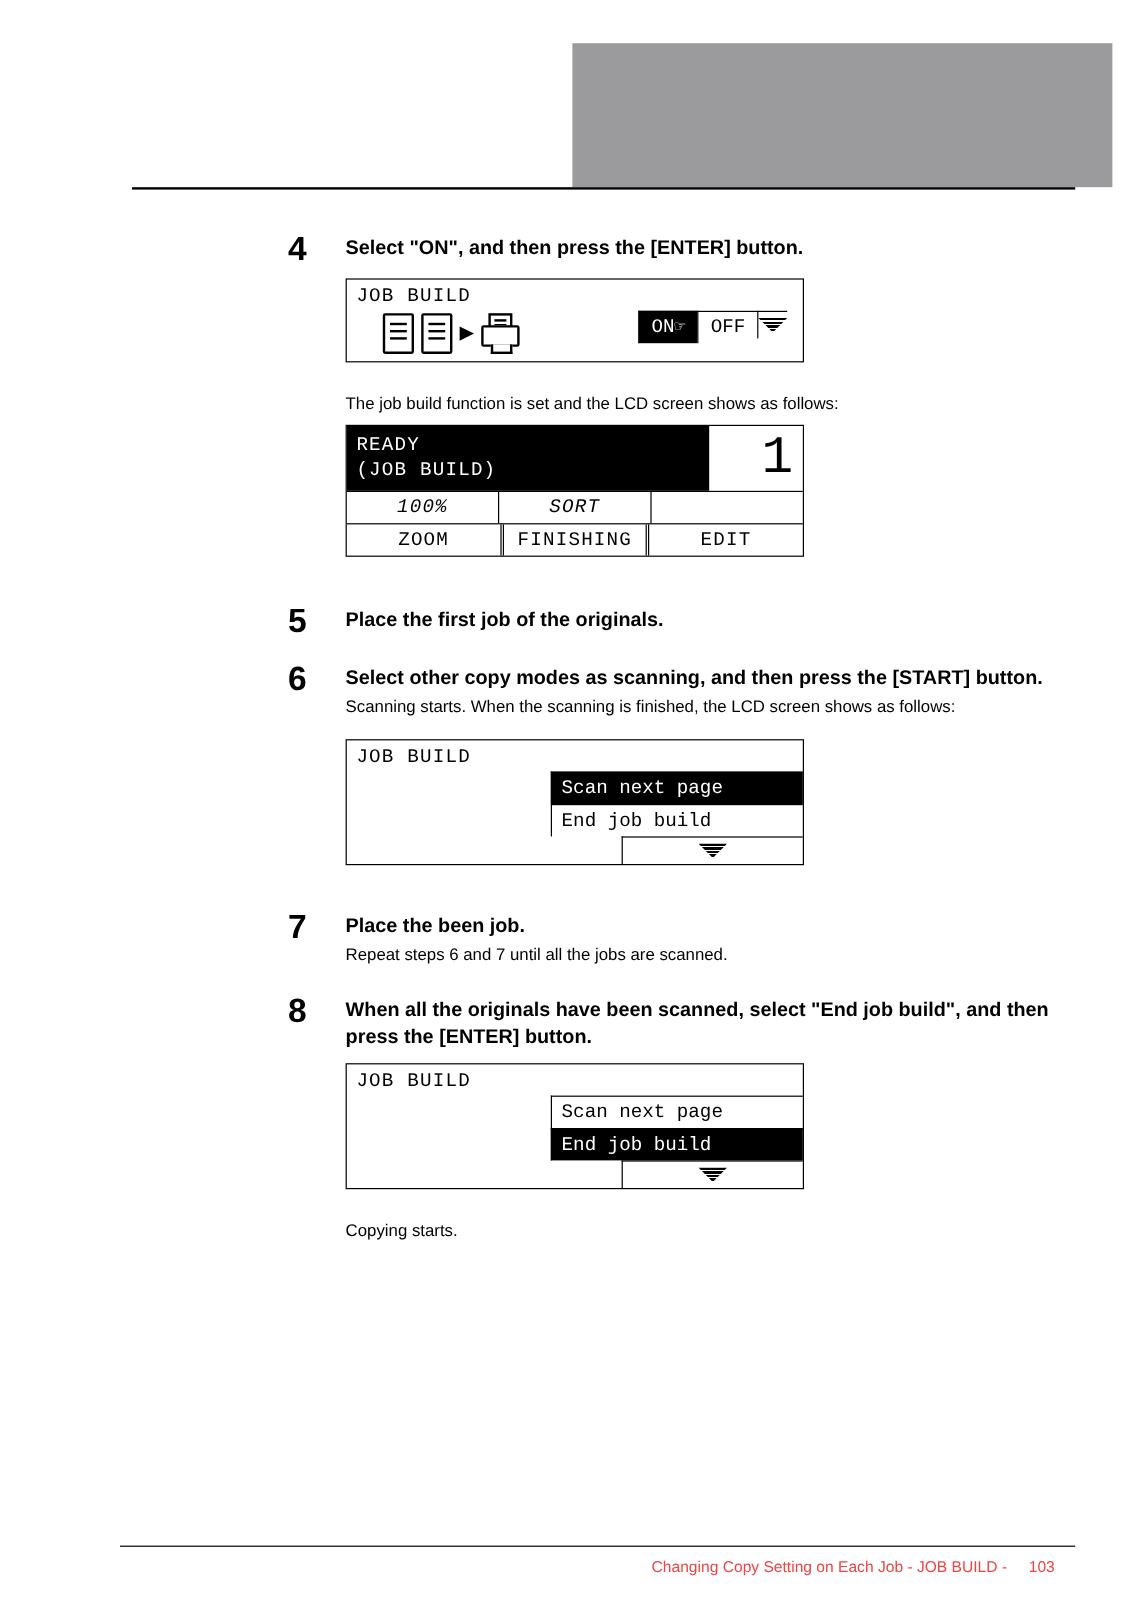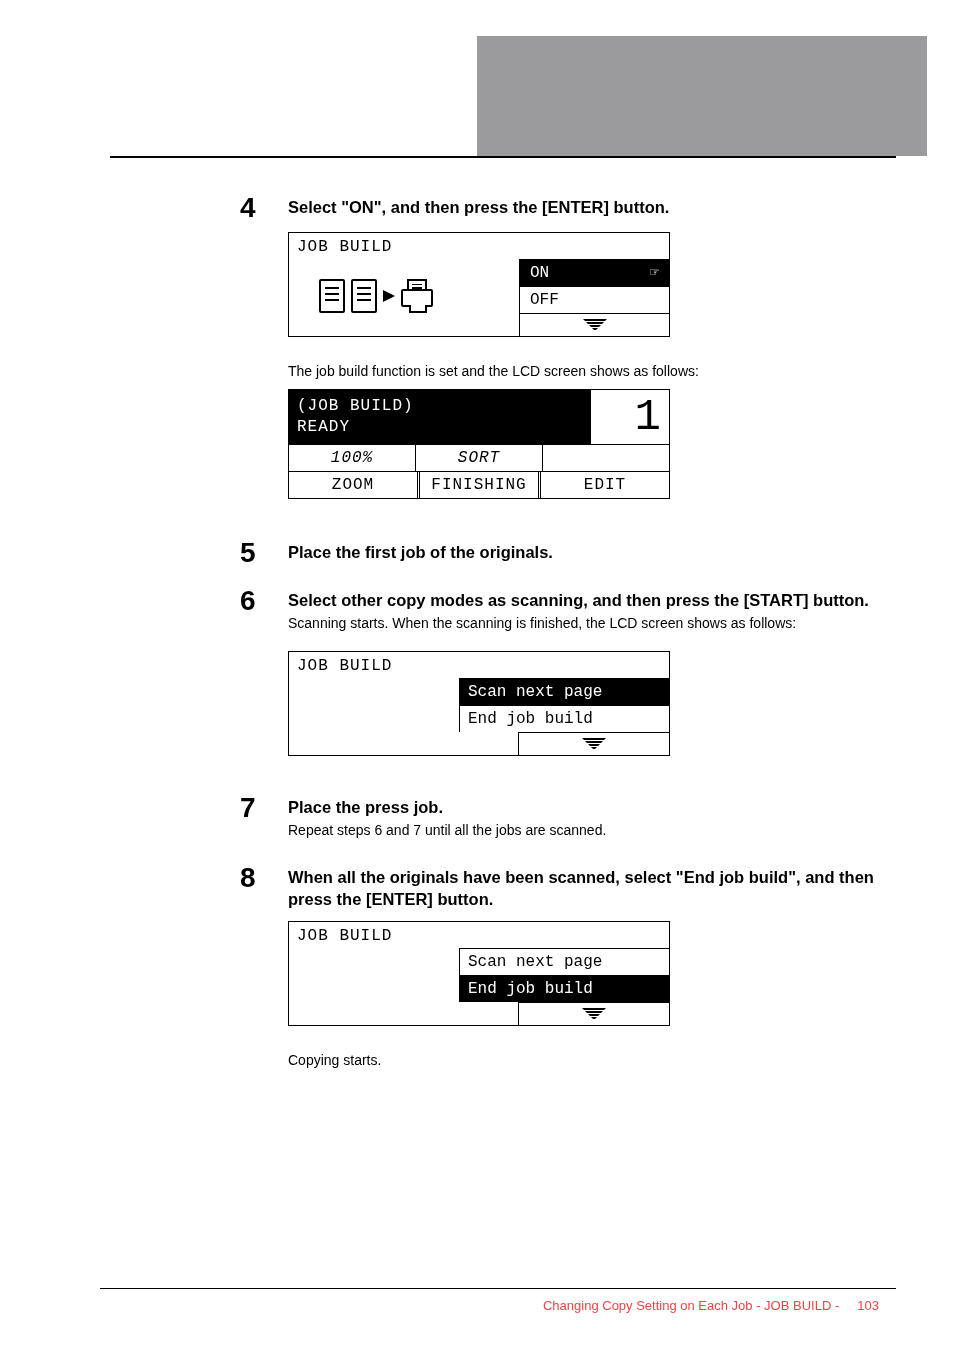--- a/index.html
+++ b/index.html
@@ -97,21 +97,21 @@
   .panel1 .icon-cell {
     flex: 1;
     display: flex;
     align-items: center;
     justify-content: flex-start;
     padding: 2px 8px 6px 30px;
   }
   .panel1 .opts {
     width: 150px;
     display: flex;
-    flex-direction: column;
+    flex-direction: row;
     justify-content: center;
   }
   .panel1 .opt {
     border-left: 1px solid #000;
     border-top: 1px solid #000;
     padding: 5px 10px;
     display: flex;
     justify-content: space-between;
     align-items: center;
     height: 16px;
@@ -358,22 +358,22 @@
         </div>
       </div>
     </div>
 
     <div class="caption">The job build function is set and the LCD screen shows as follows:</div>
 
     <div class="indent-block">
       <div class="panel2">
         <div class="panel2-top">
           <div class="txt">
+            <div>READY</div>
             <div>(JOB BUILD)</div>
-            <div>READY</div>
           </div>
           <div class="big">1</div>
         </div>
         <div class="panel2-row">
           <div class="panel2-cell" style="flex:1">100%</div>
           <div class="panel2-cell" style="flex:1">SORT</div>
           <div class="panel2-cell" style="flex:1"></div>
         </div>
         <div class="panel2-row2">
           <div class="c1">ZOOM</div>
@@ -416,21 +416,21 @@
           <div class="stripetri"></div>
         </div>
       </div>
     </div>
 
     <div style="height:24px;"></div>
 
     <div class="step">
       <div class="step-num">7</div>
       <div class="step-body">
-        <div class="step-head">Place the press job.</div>
+        <div class="step-head">Place the been job.</div>
         <div class="step-text">Repeat steps 6 and 7 until all the jobs are scanned.</div>
       </div>
     </div>
 
     <div style="height:8px;"></div>
 
     <div class="step">
       <div class="step-num">8</div>
       <div class="step-body">
         <div class="step-head">When all the originals have been scanned, select "End job build", and then press the [ENTER] button.</div>

